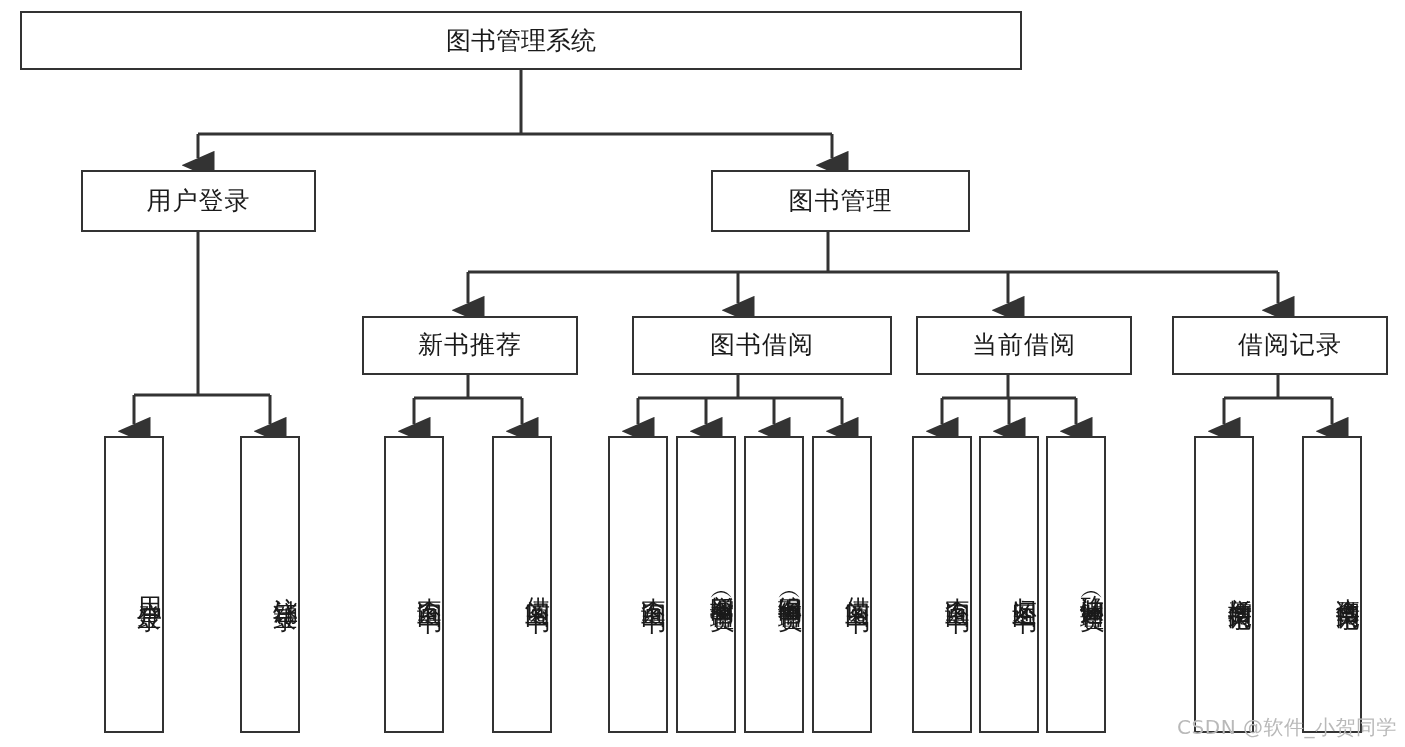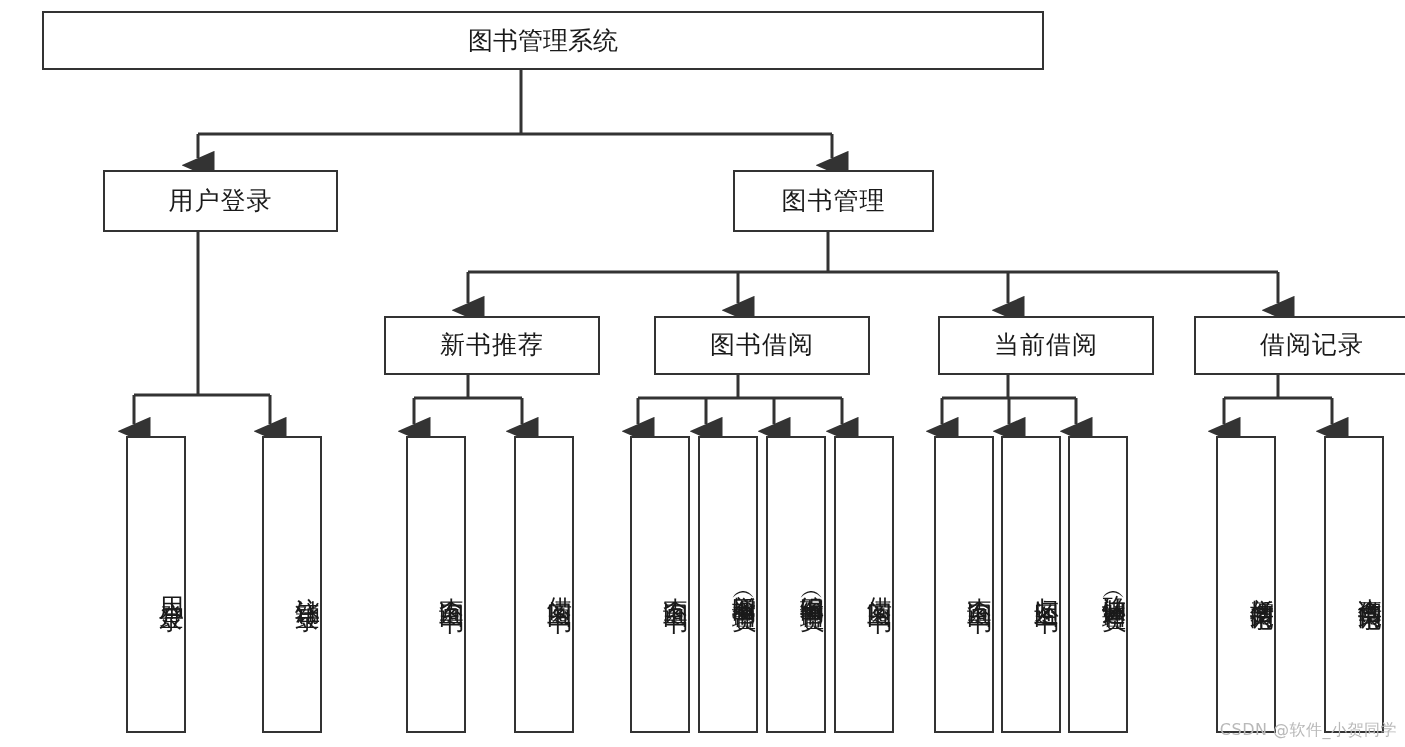--- a/index.html
+++ b/index.html
@@ -28,21 +28,20 @@
   .node {
     position: absolute;
     box-sizing: border-box;
     background: #ffffff;
     border: 2.5px solid #333333;
     display: flex;
     align-items: center;
     justify-content: center;
     text-align: center;
     color: #1a1a1a;
-    margin-left: 22px;
   }
   .node-h {
     font-size: 25px;
     letter-spacing: 1px;
     line-height: 1.15;
   }
   .node-root {
     font-size: 25px;
   }
   .node-v {
@@ -58,21 +57,21 @@
     white-space: nowrap;
   }
   .node-v.tall {
     font-size: 24px;
     letter-spacing: 2px;
   }
   .watermark {
     position: absolute;
     right: 8px;
     bottom: 6px;
-    font-size: 16px;
+    font-size: 20px;
     color: #b9b9b9;
     letter-spacing: 0.5px;
     white-space: nowrap;
     font-family: "DejaVu Sans", "Liberation Sans", sans-serif;
   }
 </style>
 </head>
 <body>
 
 <div id="canvas">
@@ -127,28 +126,28 @@
     </g>
   </svg>
 
   <div class="node node-root" style="left:20px; top:11px; width:1002px; height:59px;">
     <span>图书管理系统</span>
   </div>
 
   <div class="node node-h" style="left:81px; top:170px; width:235px; height:62px;">
     <span>用户登录</span>
   </div>
-  <div class="node node-h" style="left:711px; top:170px; width:201px; height:62px;">
+  <div class="node node-h" style="left:711px; top:170px; width:259px; height:62px;">
     <span>图书管理</span>
   </div>
 
   <div class="node node-h" style="left:362px; top:316px; width:216px; height:59px;">
     <span>新书推荐</span>
   </div>
-  <div class="node node-h" style="left:632px; top:316px; width:216px; height:59px;">
+  <div class="node node-h" style="left:632px; top:316px; width:260px; height:59px;">
     <span>图书借阅</span>
   </div>
   <div class="node node-h" style="left:916px; top:316px; width:216px; height:59px;">
     <span>当前借阅</span>
   </div>
   <div class="node node-h" style="left:1172px; top:316px; width:216px; height:59px;padding-left:20px;">
     <span>借阅记录</span>
   </div>
 
   <div class="node node-v" style="left:104px; top:436px; width:60px; height:297px;">

